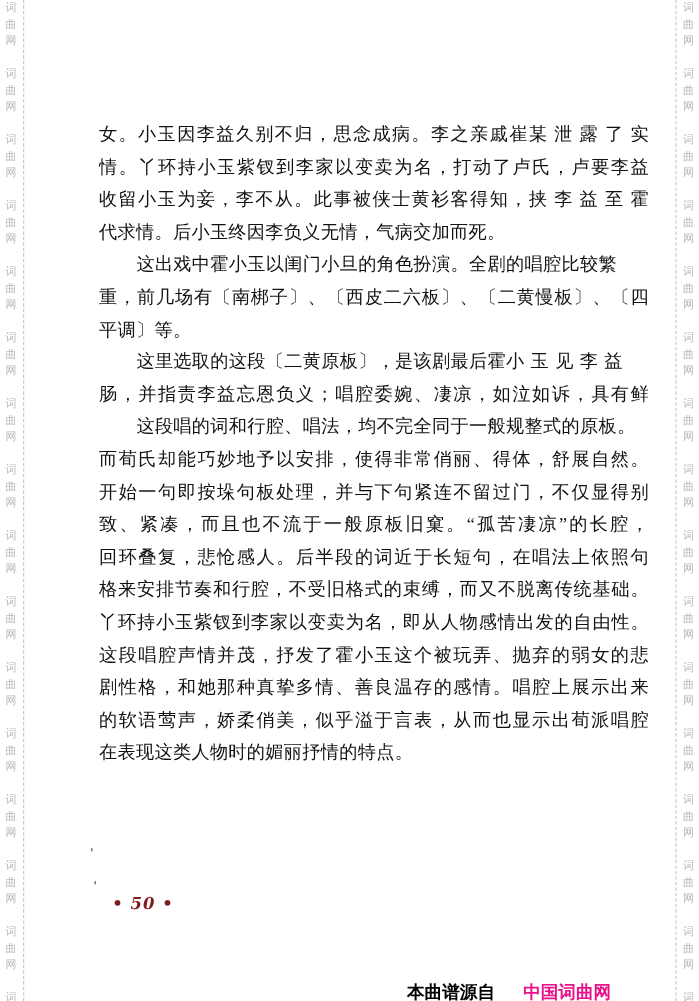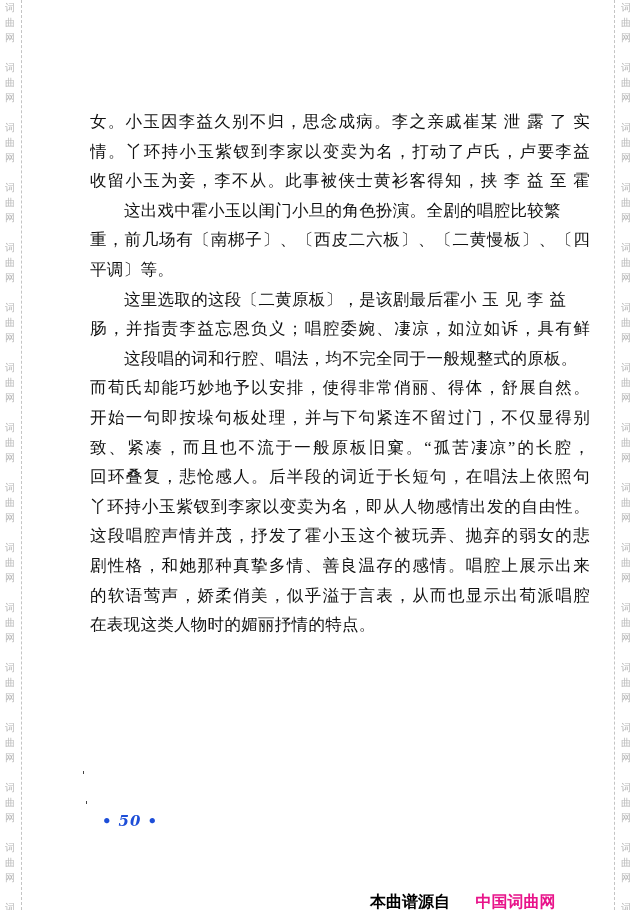--- a/index.html
+++ b/index.html
@@ -70,21 +70,21 @@
   }
 
   .page-number {
     position: absolute;
     left: 96px;
     top: 812px;
     font-family: "DejaVu Serif", serif;
     font-style: italic;
     font-weight: bold;
     font-size: 15px;
-    color: #1d4ed8;
+    color: #7f1d1d;
     letter-spacing: 1px;
   }
   .page-number .dot {
     font-style: normal;
     font-weight: bold;
     margin: 0 6px;
   }
   .footer-credit {
     position: absolute;
     top: 858px;
@@ -269,30 +269,32 @@
     <div class="wm-group" style="top: 900px; color: rgb(185, 185, 185);">
       <span>词</span>
     </div>
   </div>
 <div class="dash-line right"></div>
 
 <div class="content">
   <div class="line justify">女。小玉因李益久别不归，思念成病。李之亲戚崔某 泄 露 了 实</div>
   <div class="line justify">情。丫环持小玉紫钗到李家以变卖为名，打动了卢氏，卢要李益</div>
   <div class="line justify">收留小玉为妾，李不从。此事被侠士黄衫客得知，挟 李 益 至 霍</div>
+  <div class="line">代求情。后小玉终因李负义无情，气病交加而死。</div>
   <div class="line indent">这出戏中霍小玉以闺门小旦的角色扮演。全剧的唱腔比较繁</div>
   <div class="line justify">重，前几场有〔南梆子〕、〔西皮二六板〕、〔二黄慢板〕、〔四</div>
   <div class="line">平调〕等。</div>
   <div class="line indent">这里选取的这段〔二黄原板〕，是该剧最后霍小 玉 见 李 益</div>
   <div class="line justify">肠，并指责李益忘恩负义；唱腔委婉、凄凉，如泣如诉，具有鲜</div>
   <div class="line indent">这段唱的词和行腔、唱法，均不完全同于一般规整式的原板。</div>
   <div class="line justify">而荀氏却能巧妙地予以安排，使得非常俏丽、得体，舒展自然。</div>
   <div class="line justify">开始一句即按垛句板处理，并与下句紧连不留过门，不仅显得别</div>
   <div class="line justify">致、紧凑，而且也不流于一般原板旧窠。“孤苦凄凉”的长腔，</div>
   <div class="line justify">回环叠复，悲怆感人。后半段的词近于长短句，在唱法上依照句</div>
+  <div class="line justify">格来安排节奏和行腔，不受旧格式的束缚，而又不脱离传统基础。</div>
   <div class="line justify">丫环持小玉紫钗到李家以变卖为名，即从人物感情出发的自由性。</div>
   <div class="line justify">这段唱腔声情并茂，抒发了霍小玉这个被玩弄、抛弃的弱女的悲</div>
   <div class="line justify">剧性格，和她那种真挚多情、善良温存的感情。唱腔上展示出来</div>
   <div class="line justify">的软语莺声，娇柔俏美，似乎溢于言表，从而也显示出荀派唱腔</div>
   <div class="line">在表现这类人物时的媚丽抒情的特点。</div>
 </div>
 
 <div class="stray-mark" style="left:83px; top:771px;"></div>
 <div class="stray-mark" style="left:86px; top:801px;"></div>
 

